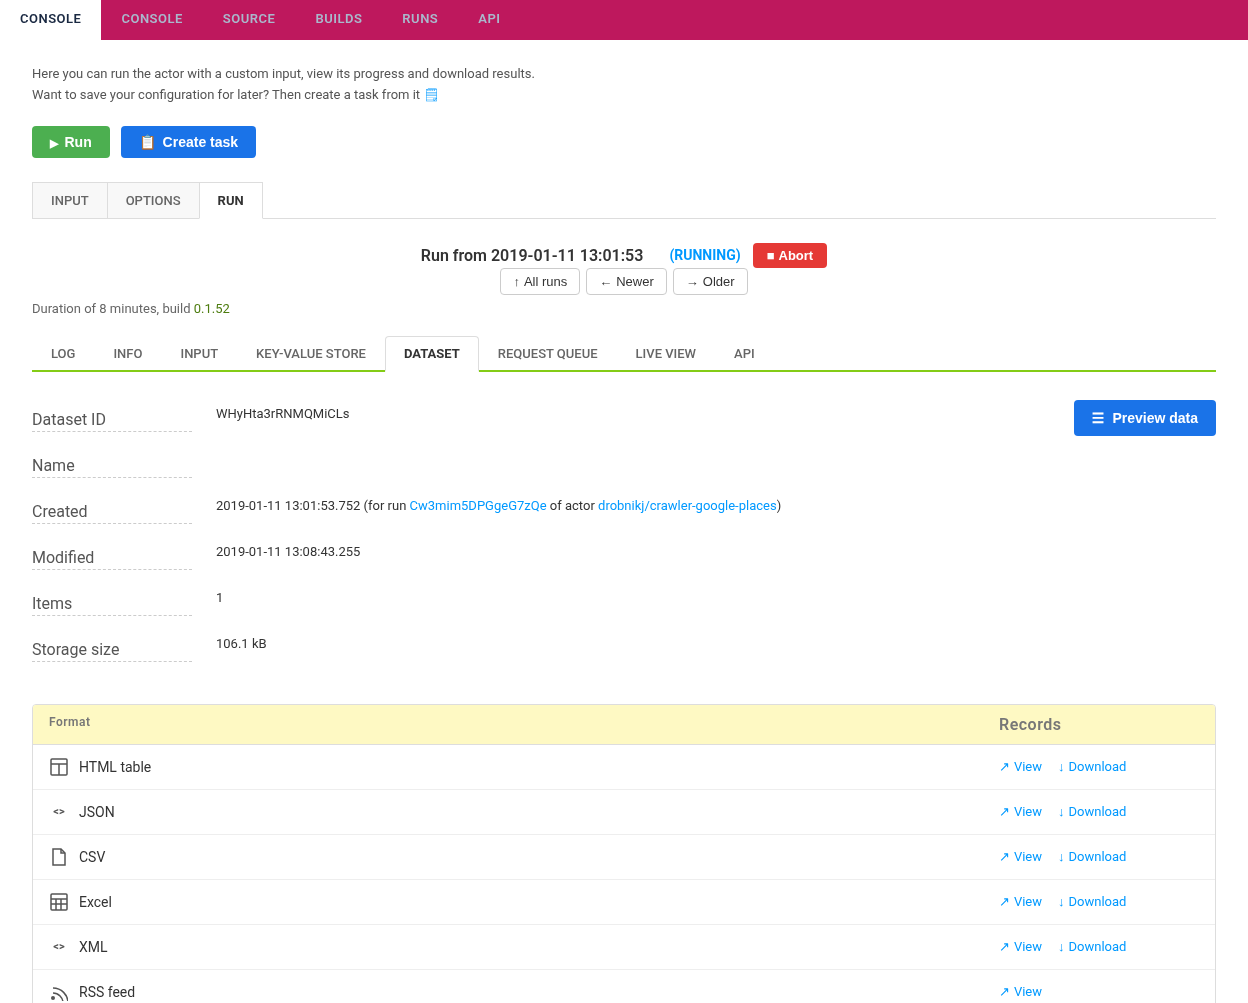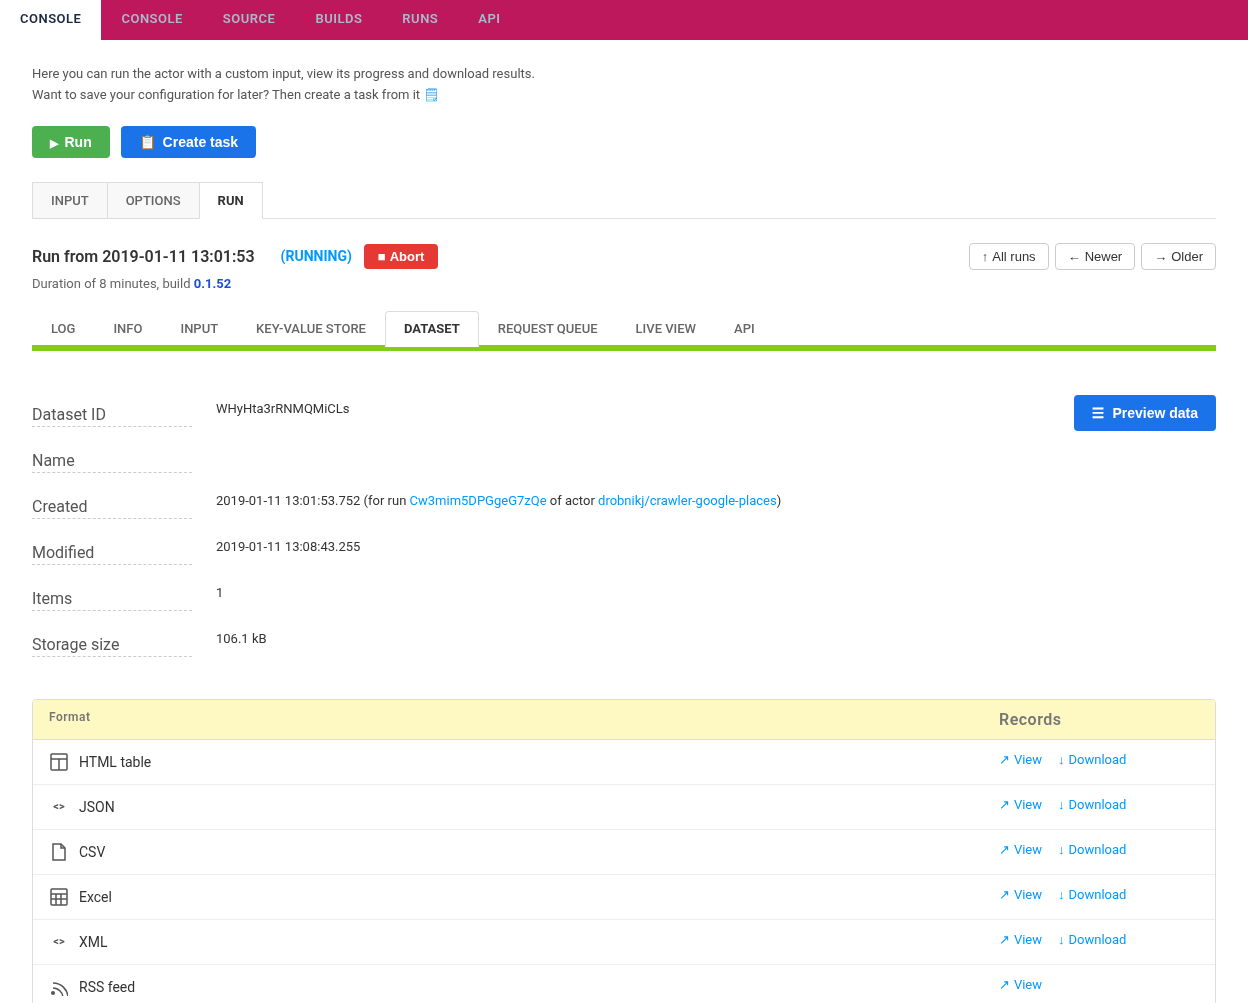--- a/index.html
+++ b/index.html
@@ -94,20 +94,21 @@
       z-index: 1;
       position: relative;
     }
 
     
     .run-header {
       display: flex;
       align-items: center;
       justify-content: space-between;
       margin-bottom: 6px;
+      flex-direction: column;
     }
     .run-title {
       font-size: 16px;
       font-weight: 600;
       color: #333;
     }
     .run-status {
       color: #0099ff;
       font-weight: 700;
     }
@@ -139,27 +140,27 @@
       cursor: pointer;
       display: inline-flex;
       align-items: center;
       gap: 4px;
     }
     .run-duration {
       font-size: 13px;
       color: #666;
       margin-bottom: 20px;
     }
-    .run-duration a { color: #1d4ed8; text-decoration: none; font-weight: bold; }
+    .run-duration a { color: #4d7c0f; text-decoration: none; }
 
     
     .inner-tabs {
       display: flex;
-      border-bottom: 6px solid #84cc16;
-      margin-bottom: 40px;
+      border-bottom: 2px solid #84cc16;
+      margin-bottom: 24px;
     }
     .inner-tab {
       padding: 9px 18px;
       font-size: 13px;
       font-weight: 500;
       color: #666;
       cursor: pointer;
       border: 1px solid transparent;
       margin-bottom: -2px;
     }
@@ -233,21 +234,21 @@
       display: flex;
       background: #fef9c3;
       padding: 10px 16px;
       border-bottom: 1px solid #ddd;
     }
     .col-format { flex: 1; font-size: 12px; color: #777; font-weight: 600; letter-spacing: 0.5px; }
     .col-records { width: 200px; text-align: left; font-size: 16px; color: #777; font-weight: 600; letter-spacing: 0.5px; }
 
     .download-row {
       display: flex;
-      align-items: flex-start;
+      align-items: center;
       padding: 12px 16px;
       border-bottom: 1px solid #eee;
     }
     .download-row:last-child { border-bottom: none; }
     .format-cell {
       flex: 1;
       display: flex;
       align-items: center;
       gap: 10px;
       font-size: 14px;

